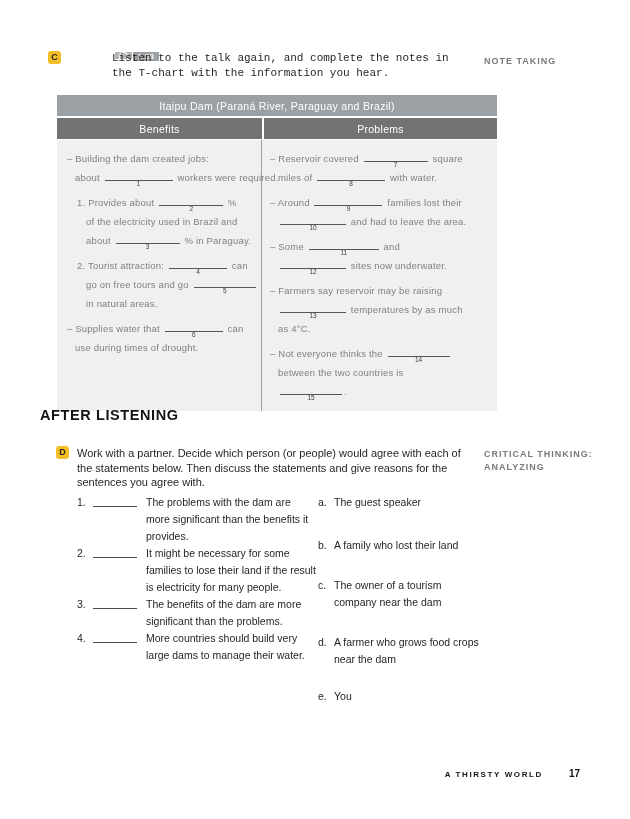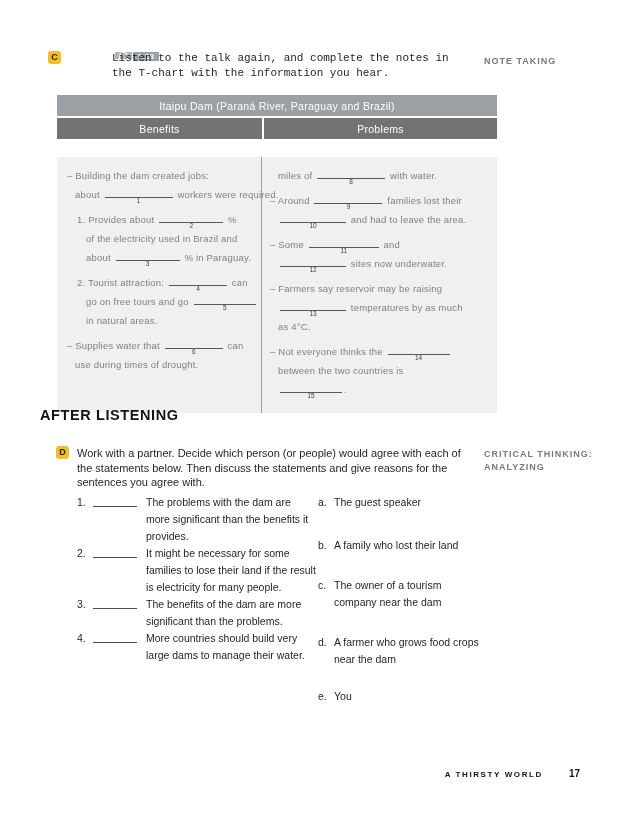--- a/index.html
+++ b/index.html
@@ -27,21 +27,21 @@
   .side-label{font-size:9px;font-weight:bold;letter-spacing:1px;color:#77797b;line-height:13px;}
 
   
   .tchart{left:57px;top:95px;width:440px;}
   .t-title{height:21px;background:#9aa0a4;color:#fff;font-size:10.5px;letter-spacing:.3px;
     display:flex;align-items:center;justify-content:center;margin-bottom:2px;}
   .t-heads{display:flex;height:21px;margin-bottom:0;}
   .t-head{background:#737373;color:#fff;font-size:10.5px;letter-spacing:.3px;display:flex;align-items:center;justify-content:center;}
   .t-head.left{width:205px;margin-right:2px;}
   .t-head.right{flex:1;}
-  .t-body{display:flex;background:#f0f0ee;min-height:256px;margin-top:18px;}
+  .t-body{display:flex;background:#f0f0ee;min-height:256px;margin-top:1px;}
   .t-col{box-sizing:border-box;padding:9px 5px 10px 10px;}
   .t-col.left{width:205px;border-right:1px solid #9aa0a4;}
   .t-col.right{width:209px;padding-left:8px;}
 
   
   .hw-line{font-size:9.5px;line-height:19px;color:#7d8286;letter-spacing:.2px;white-space:nowrap;}
   .hw-line.gap{margin-top:6px;}
   .blank{display:inline-block;border-bottom:1px solid #55585a;height:8px;position:relative;margin:0 2px;vertical-align:baseline;}
   .blank i{position:absolute;top:8px;left:50%;transform:translateX(-50%);
     font-style:normal;font-size:6.5px;line-height:7px;color:#3f4244;letter-spacing:0;}
@@ -93,20 +93,21 @@
         <div class="hw-line gap" style="padding-left: 10px;"><span>1. Provides about </span><span class="blank" style="width: 64px;"><i>2</i></span><span> %</span></div>
         <div class="hw-line" style="padding-left: 19px;"><span>of the electricity used in Brazil and</span></div>
         <div class="hw-line" style="padding-left: 19px;"><span>about </span><span class="blank" style="width: 64px;"><i>3</i></span><span> % in Paraguay.</span></div>
         <div class="hw-line gap" style="padding-left: 10px;"><span>2. Tourist attraction: </span><span class="blank" style="width: 58px;"><i>4</i></span><span> can</span></div>
         <div class="hw-line" style="padding-left: 19px;"><span>go on free tours and go </span><span class="blank" style="width: 62px;"><i>5</i></span></div>
         <div class="hw-line" style="padding-left: 19px;"><span>in natural areas.</span></div>
         <div class="hw-line gap"><span>– Supplies water that </span><span class="blank" style="width: 58px;"><i>6</i></span><span> can</span></div>
         <div class="hw-line" style="padding-left: 8px;"><span>use during times of drought.</span></div>
       </div>
     <div class="t-col right" id="notes-problems">
+        <div class="hw-line"><span>– Reservoir covered </span><span class="blank" style="width: 64px;"><i>7</i></span><span> square</span></div>
         <div class="hw-line" style="padding-left: 8px;"><span>miles of </span><span class="blank" style="width: 68px;"><i>8</i></span><span> with water.</span></div>
         <div class="hw-line gap"><span>– Around </span><span class="blank" style="width: 68px;"><i>9</i></span><span> families lost their</span></div>
         <div class="hw-line" style="padding-left: 8px;"><span class="blank" style="width: 66px;"><i>10</i></span><span> and had to leave the area.</span></div>
         <div class="hw-line gap"><span>– Some </span><span class="blank" style="width: 70px;"><i>11</i></span><span> and</span></div>
         <div class="hw-line" style="padding-left: 8px;"><span class="blank" style="width: 66px;"><i>12</i></span><span> sites now underwater.</span></div>
         <div class="hw-line gap"><span>– Farmers say reservoir may be raising</span></div>
         <div class="hw-line" style="padding-left: 8px;"><span class="blank" style="width: 66px;"><i>13</i></span><span> temperatures by as much</span></div>
         <div class="hw-line" style="padding-left: 8px;"><span>as 4°C.</span></div>
         <div class="hw-line gap"><span>– Not everyone thinks the </span><span class="blank" style="width: 62px;"><i>14</i></span></div>
         <div class="hw-line" style="padding-left: 8px;"><span>between the two countries is</span></div>

